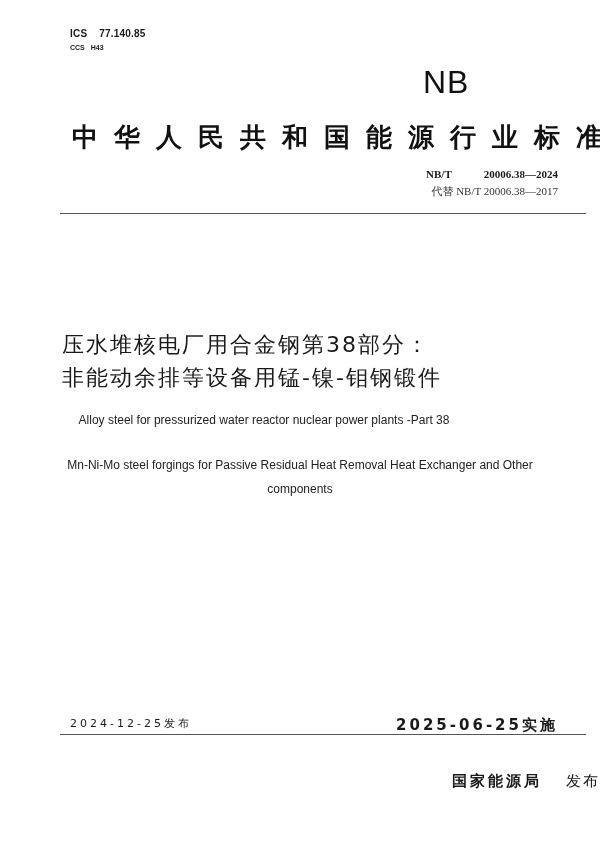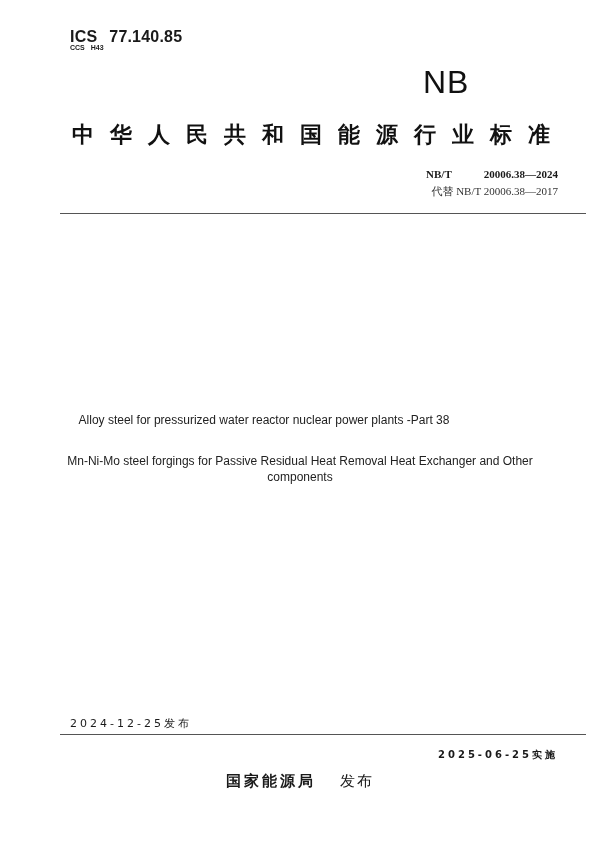--- a/index.html
+++ b/index.html
@@ -13,21 +13,21 @@
       position: relative;
       overflow: hidden;
       color: #1a1a1a;
       font-family: "DejaVu Sans", sans-serif;
     }
     .abs { position: absolute; }
     .ics {
       left: 70px; top: 28px;
       font-family: "Liberation Sans", sans-serif;
       font-weight: bold;
-      font-size: 16px;
+      font-size: 10px;
       letter-spacing: 0.2px;
     }
     .ics .code { margin-left: 12px; }
     .ccs {
       left: 70px; top: 44px;
       font-family: "Liberation Sans", sans-serif;
       font-weight: bold;
       font-size: 7px;
     }
     .ccs .code { margin-left: 6px; }
@@ -37,21 +37,21 @@
       font-weight: normal;
       font-size: 32px;
       letter-spacing: 1px;
       color: #111;
     }
     .std-title {
       left: 72px; top: 120px;
       width: 496px;
       font-family: "DejaVu Sans", sans-serif;
       font-weight: bold;
-      font-size: 22px;
+      font-size: 26px;
       letter-spacing: 16px;
       white-space: nowrap;
       color: #111;
     }
     .std-number {
       right: 42px; top: 168px;
       font-family: "Liberation Serif", serif;
       font-weight: bold;
       font-size: 11px;
       text-align: right;
@@ -82,47 +82,46 @@
       text-align: center;
       font-family: "Liberation Sans", sans-serif;
       font-size: 12px;
       color: #222;
     }
     .en-title2 {
       left: 60px; width: 480px; top: 453px;
       text-align: center;
       font-family: "Liberation Sans", sans-serif;
       font-size: 12px;
-      line-height: 16px;
+      line-height: 24px;
       color: #222;
     }
     .date-issue {
       left: 70px; top: 716px;
       font-family: "DejaVu Sans", sans-serif;
       font-weight: normal;
       font-size: 11px;
       letter-spacing: 3px;
     }
     .date-impl {
       right: 42px; top: 716px;
       font-family: "DejaVu Sans", sans-serif;
       font-weight: bold;
-      font-size: 10px;
+      font-size: 15px;
       letter-spacing: 3px;
       text-align: right;
-      margin-top: 32px;
     }
     .rule2 {
       left: 60px; top: 734px;
       width: 526px; height: 0;
       border-top: 1px solid #555;
     }
     .issuer {
       left: 0; width: 600px; top: 772px;
-      text-align: center;
+      text-align: right;
       font-family: "DejaVu Sans", sans-serif;
       font-size: 15px;
     }
     .issuer .org {
       font-weight: bold;
       letter-spacing: 3px;
     }
     .issuer .act {
       margin-left: 24px;
       letter-spacing: 2px;
@@ -143,20 +142,22 @@
 <div class="abs std-title">中华人民共和国能源行业标准</div>
 
 <div class="abs std-number">
   <span>NB/T</span><span class="num">20006.38—2024</span>
 </div>
 <div class="abs replaces">代替 NB/T 20006.38—2017</div>
 
 <div class="abs rule"></div>
 
 <div class="abs cn-title">
+  <div>压水堆核电厂用合金钢第38部分：</div>
+  <div>非能动余排等设备用锰-镍-钼钢锻件</div>
 </div>
 
 <div class="abs en-title1">Alloy steel for pressurized water reactor nuclear power plants -Part 38</div>
 <div class="abs en-title2">Mn-Ni-Mo steel forgings for Passive Residual Heat Removal Heat Exchanger and Other components</div>
 
 <div class="abs date-issue">2024-12-25发布</div>
 <div class="abs date-impl">2025-06-25实施</div>
 
 <div class="abs rule2"></div>
 

